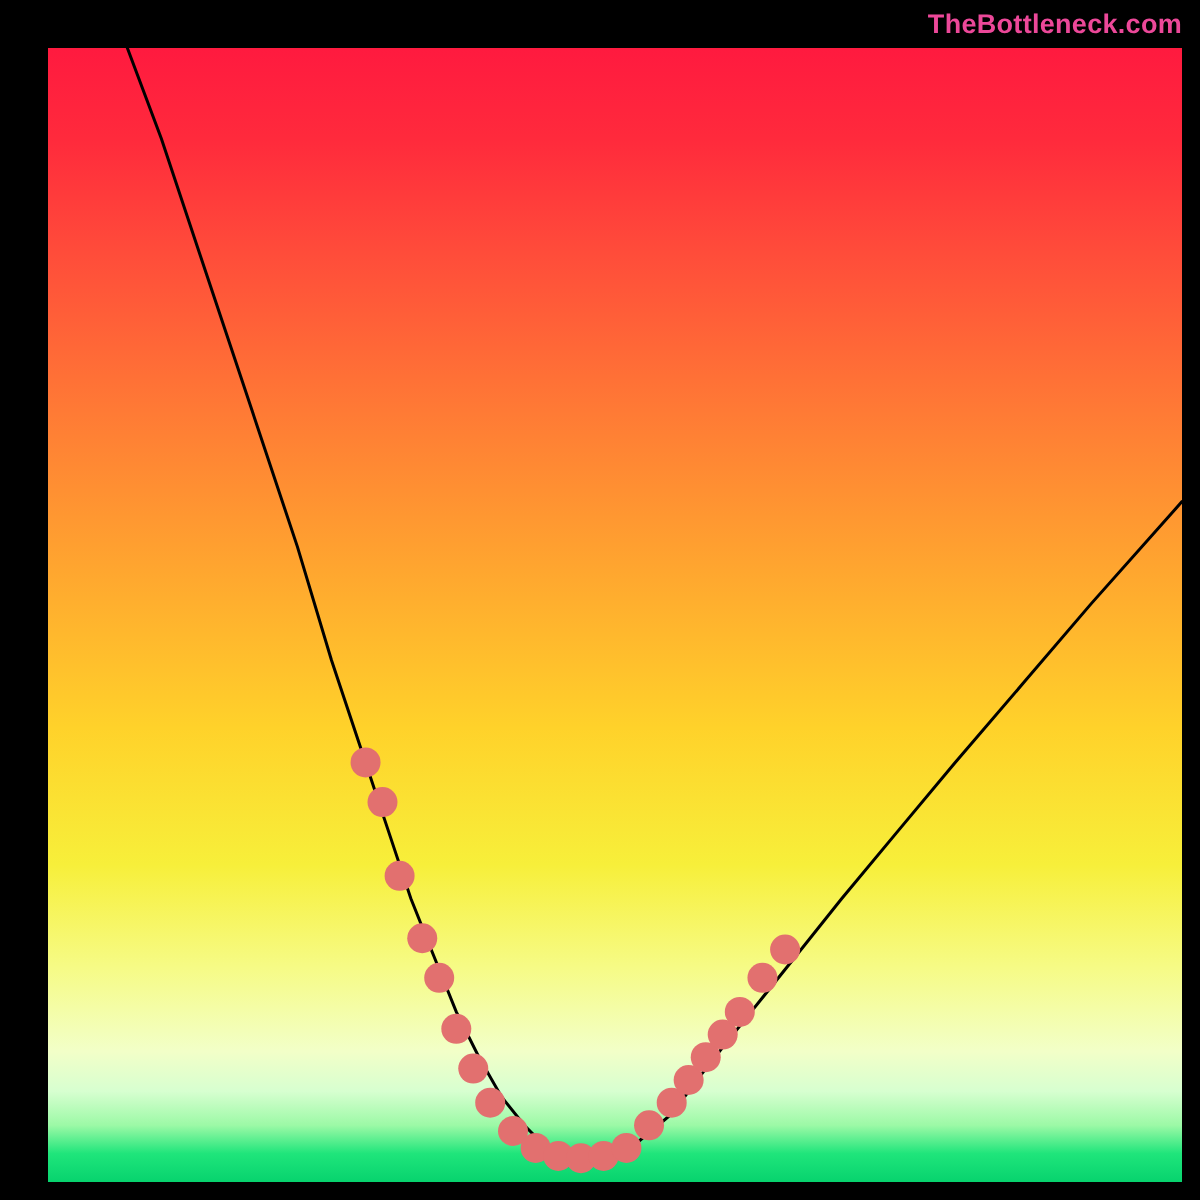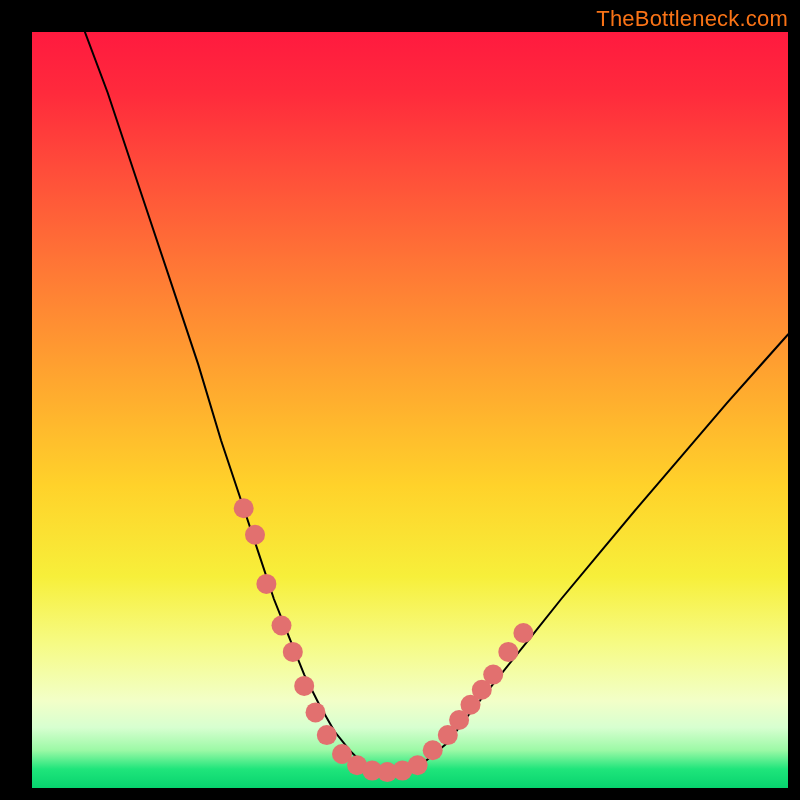--- a/index.html
+++ b/index.html
@@ -36,23 +36,23 @@
       #d7ffd0 92%,
       #9cf9a6 95%,
       #1fe57b 97.5%,
       #07d36e 100%
     );
   }
   .watermark {
     position: absolute;
     top: 6px;
     right: 12px;
-    color: #f97316;
-    font-size: 22px;
-    font-weight: 400;
+    color: #ec4899;
+    font-size: 18px;
+    font-weight: 700;
     letter-spacing: 0.2px;
     user-select: none;
   }
   svg.curve {
     position: absolute;
     left: 0;
     top: 0;
     width: 756px;
     height: 756px;
   }

